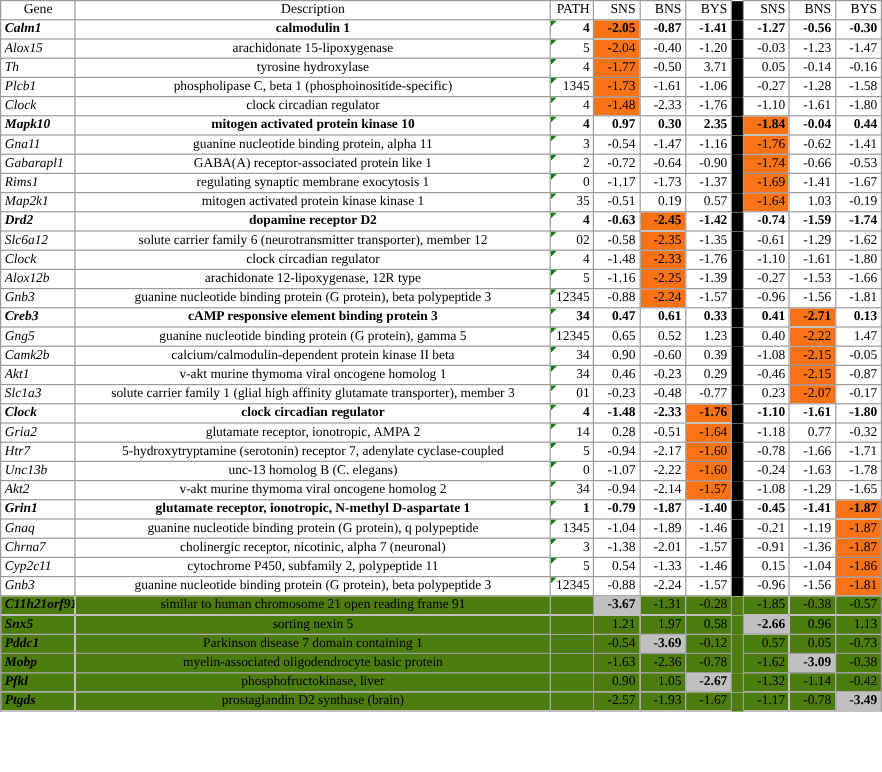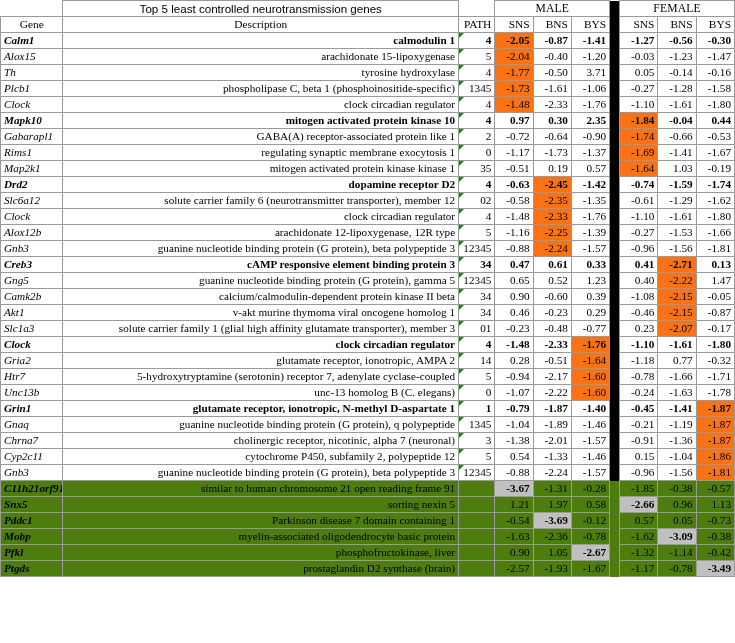--- a/index.html
+++ b/index.html
@@ -79,21 +79,21 @@
     font-weight: bold;
     font-size: 11.4px;
     text-align: center;
   }
   .hdr-num { text-align: right; }
 
   .gene {
     font-style: italic;
     text-align: left;
   }
-  .desc { text-align: right; }
+  .desc { text-align: center; }
   .num  { text-align: right; }
   .path {
     text-align: right;
     position: relative;
   }
   .path.hasmark::before {
     content: "";
     position: absolute;
     top: 0px;
     left: 0px;
@@ -121,28 +121,20 @@
       <col class="c-num">
         <col class="c-num">
         <col class="c-num">
       <col class="c-sep">
       <col class="c-num">
         <col class="c-num">
         <col class="c-num">
     </colgroup>
     <thead>
       <tr>
-        <td class="blank-cell"></td>
-        <td class="title-cell">Top 5 least controlled neurotransmission genes</td>
-        <td class="blank-cell"></td>
-        <td class="group-head" colspan="3">MALE</td>
-        <td class="sep-col-top"></td>
-        <td class="group-head" colspan="3">FEMALE</td>
-      </tr>
-      <tr>
         <td class="hdr">Gene</td>
         <td class="hdr">Description</td>
         <td class="hdr hdr-num">PATH</td>
         <td class="hdr hdr-num">SNS</td>
         <td class="hdr hdr-num">BNS</td>
         <td class="hdr hdr-num">BYS</td>
         <td class="sep-col"></td>
         <td class="hdr hdr-num">SNS</td>
         <td class="hdr hdr-num">BNS</td>
         <td class="hdr hdr-num">BYS</td>
@@ -215,20 +207,32 @@
           <td class="path hasmark">4</td>
           <td class="num">0.97</td>
           <td class="num">0.30</td>
           <td class="num">2.35</td>
           <td class="sep-col"></td>
           <td class="num hl">-1.84</td>
           <td class="num">-0.04</td>
           <td class="num">0.44</td>
         </tr>
         <tr>
+          <td class="gene">Gna11</td>
+          <td class="desc">guanine nucleotide binding protein, alpha 11</td>
+          <td class="path hasmark">3</td>
+          <td class="num">-0.54</td>
+          <td class="num">-1.47</td>
+          <td class="num">-1.16</td>
+          <td class="sep-col"></td>
+          <td class="num hl">-1.76</td>
+          <td class="num">-0.62</td>
+          <td class="num">-1.41</td>
+        </tr>
+        <tr>
           <td class="gene">Gabarapl1</td>
           <td class="desc">GABA(A) receptor-associated protein like 1</td>
           <td class="path hasmark">2</td>
           <td class="num">-0.72</td>
           <td class="num">-0.64</td>
           <td class="num">-0.90</td>
           <td class="sep-col"></td>
           <td class="num hl">-1.74</td>
           <td class="num">-0.66</td>
           <td class="num">-0.53</td>
@@ -418,20 +422,32 @@
           <td class="desc">unc-13 homolog B (C. elegans)</td>
           <td class="path hasmark">0</td>
           <td class="num">-1.07</td>
           <td class="num">-2.22</td>
           <td class="num hl">-1.60</td>
           <td class="sep-col"></td>
           <td class="num">-0.24</td>
           <td class="num">-1.63</td>
           <td class="num">-1.78</td>
         </tr>
+        <tr>
+          <td class="gene">Akt2</td>
+          <td class="desc">v-akt murine thymoma viral oncogene homolog 2</td>
+          <td class="path hasmark">34</td>
+          <td class="num">-0.94</td>
+          <td class="num">-2.14</td>
+          <td class="num hl">-1.57</td>
+          <td class="sep-col"></td>
+          <td class="num">-1.08</td>
+          <td class="num">-1.29</td>
+          <td class="num">-1.65</td>
+        </tr>
         <tr class="bold">
           <td class="gene">Grin1</td>
           <td class="desc">glutamate receptor, ionotropic, N-methyl D-aspartate 1</td>
           <td class="path hasmark">1</td>
           <td class="num">-0.79</td>
           <td class="num">-1.87</td>
           <td class="num">-1.40</td>
           <td class="sep-col"></td>
           <td class="num">-0.45</td>
           <td class="num">-1.41</td>
@@ -456,21 +472,21 @@
           <td class="num">-1.38</td>
           <td class="num">-2.01</td>
           <td class="num">-1.57</td>
           <td class="sep-col"></td>
           <td class="num">-0.91</td>
           <td class="num">-1.36</td>
           <td class="num hl">-1.87</td>
         </tr>
         <tr>
           <td class="gene">Cyp2c11</td>
-          <td class="desc">cytochrome P450, subfamily 2, polypeptide 12</td>
+          <td class="desc">cytochrome P450, subfamily 2, polypeptide 11</td>
           <td class="path hasmark">5</td>
           <td class="num">0.54</td>
           <td class="num">-1.33</td>
           <td class="num">-1.46</td>
           <td class="sep-col"></td>
           <td class="num">0.15</td>
           <td class="num">-1.04</td>
           <td class="num hl">-1.86</td>
         </tr>
         <tr>

